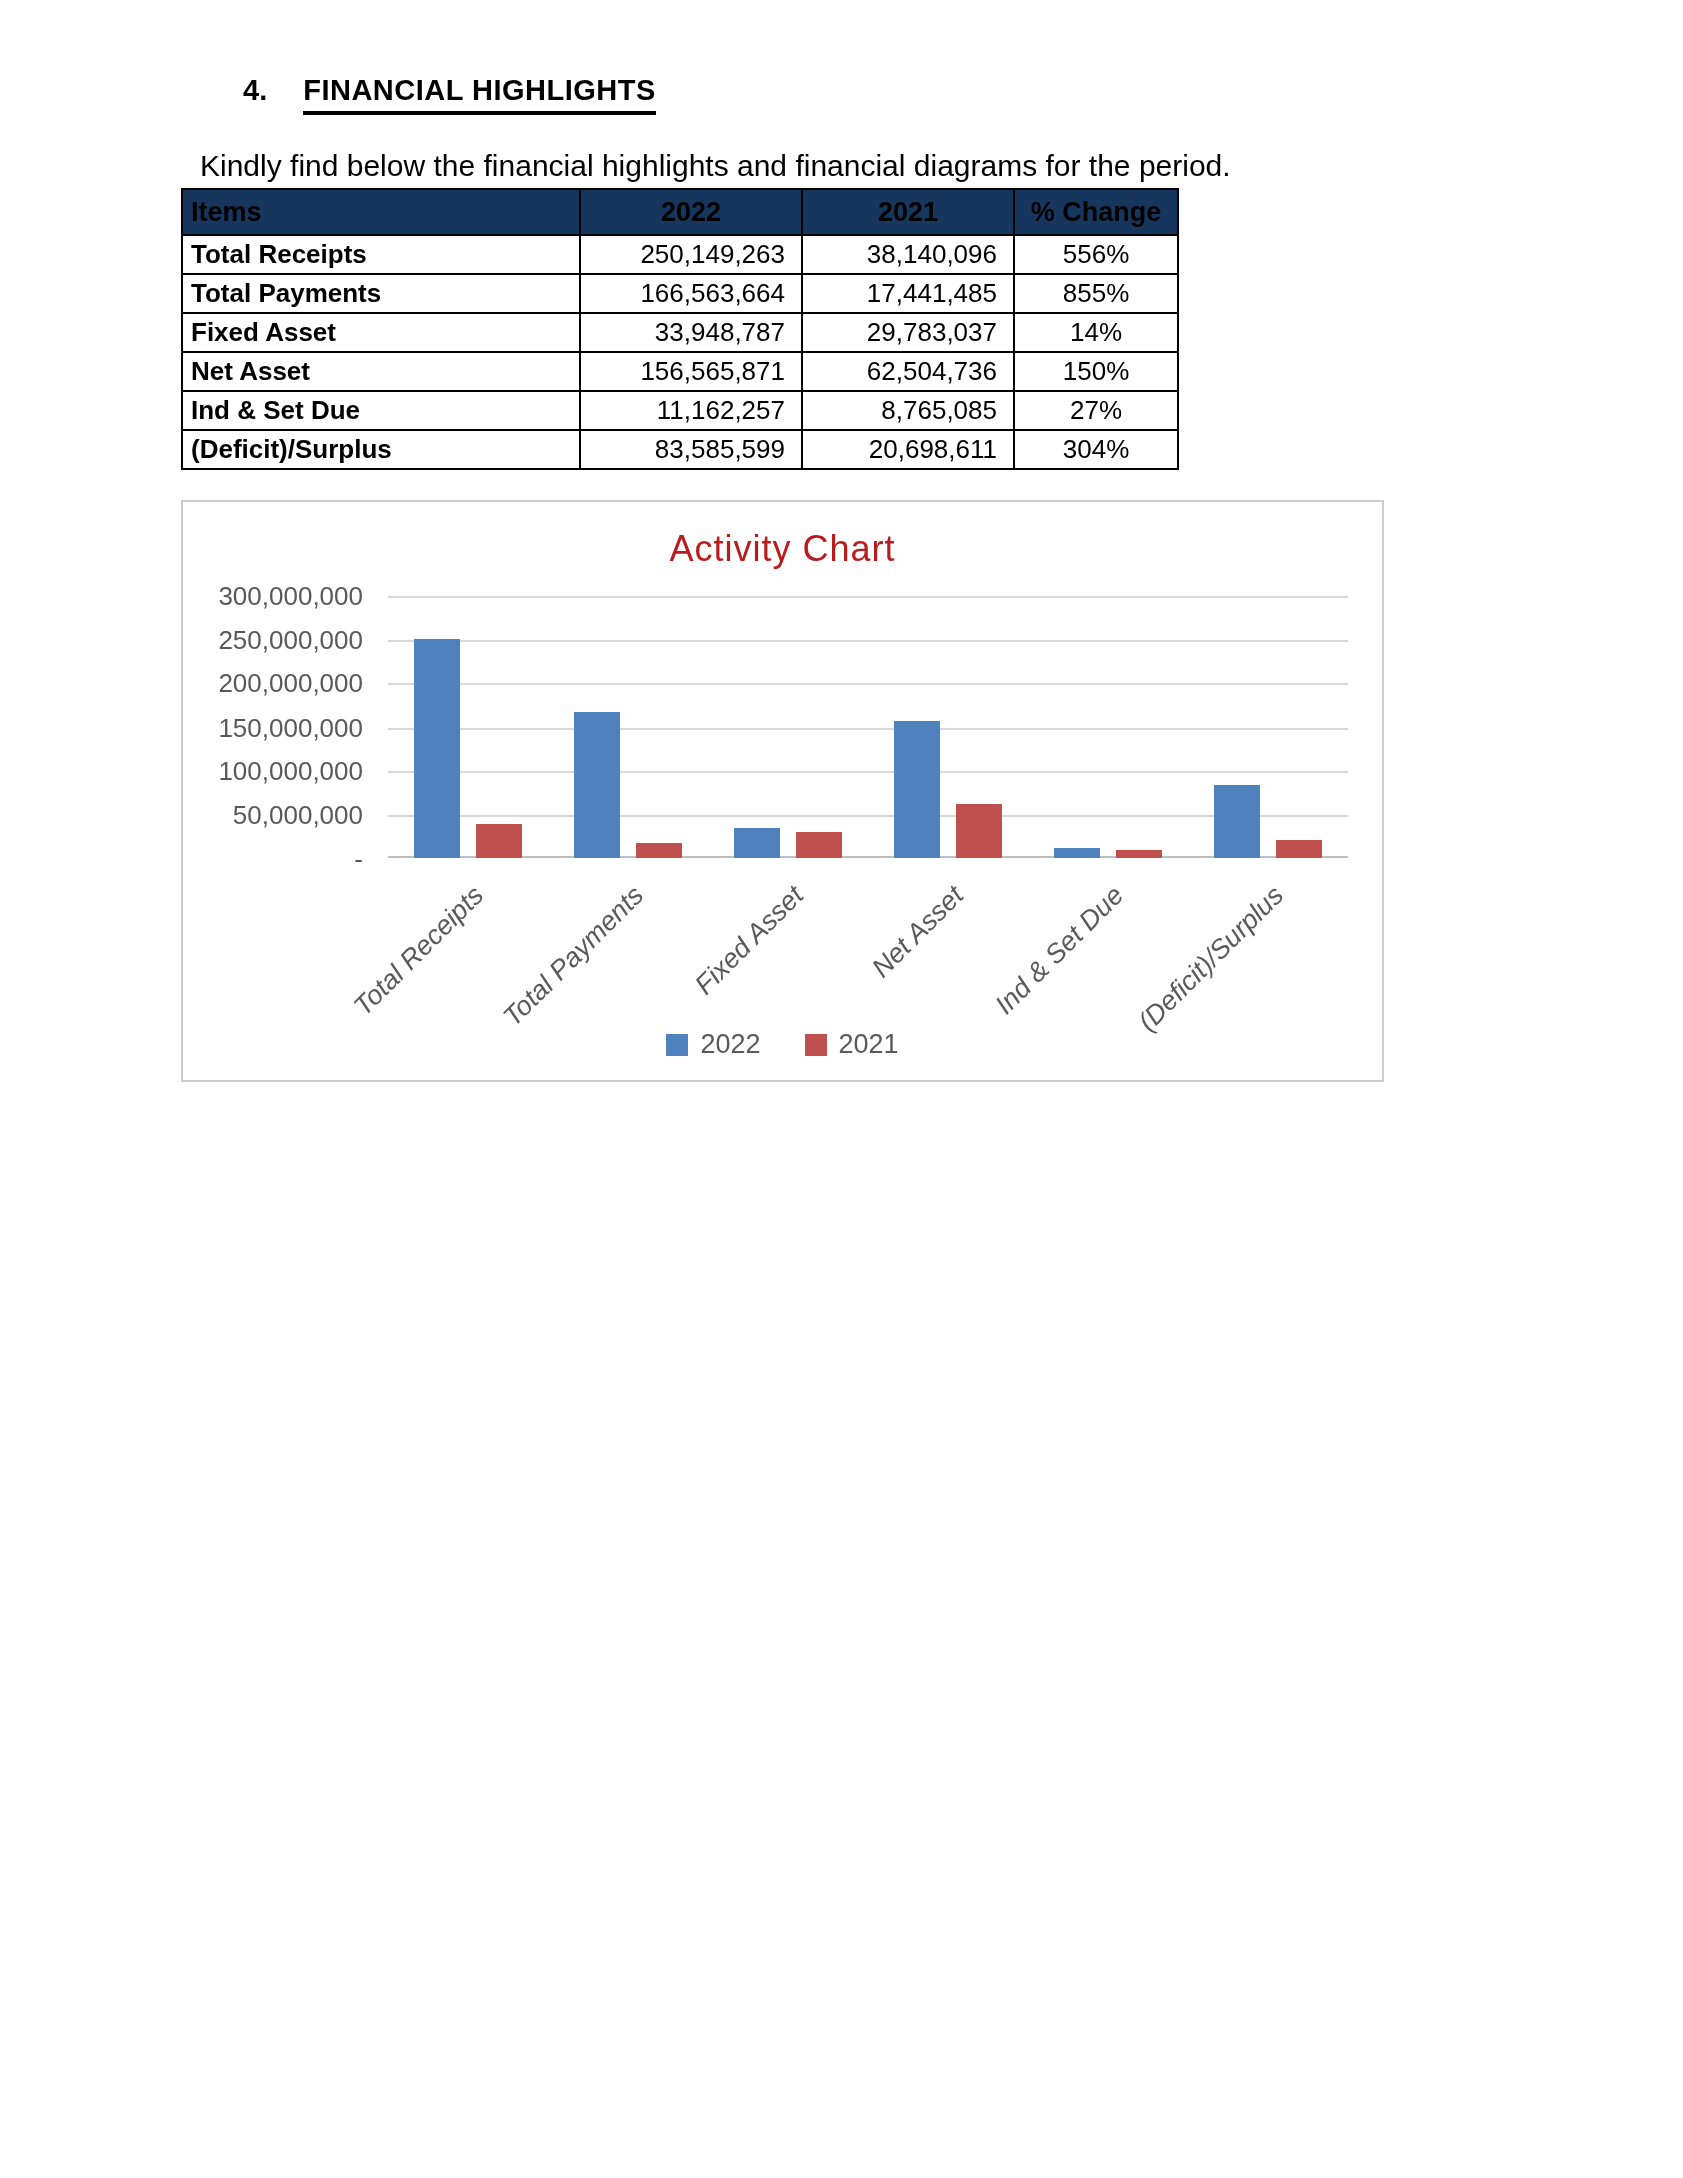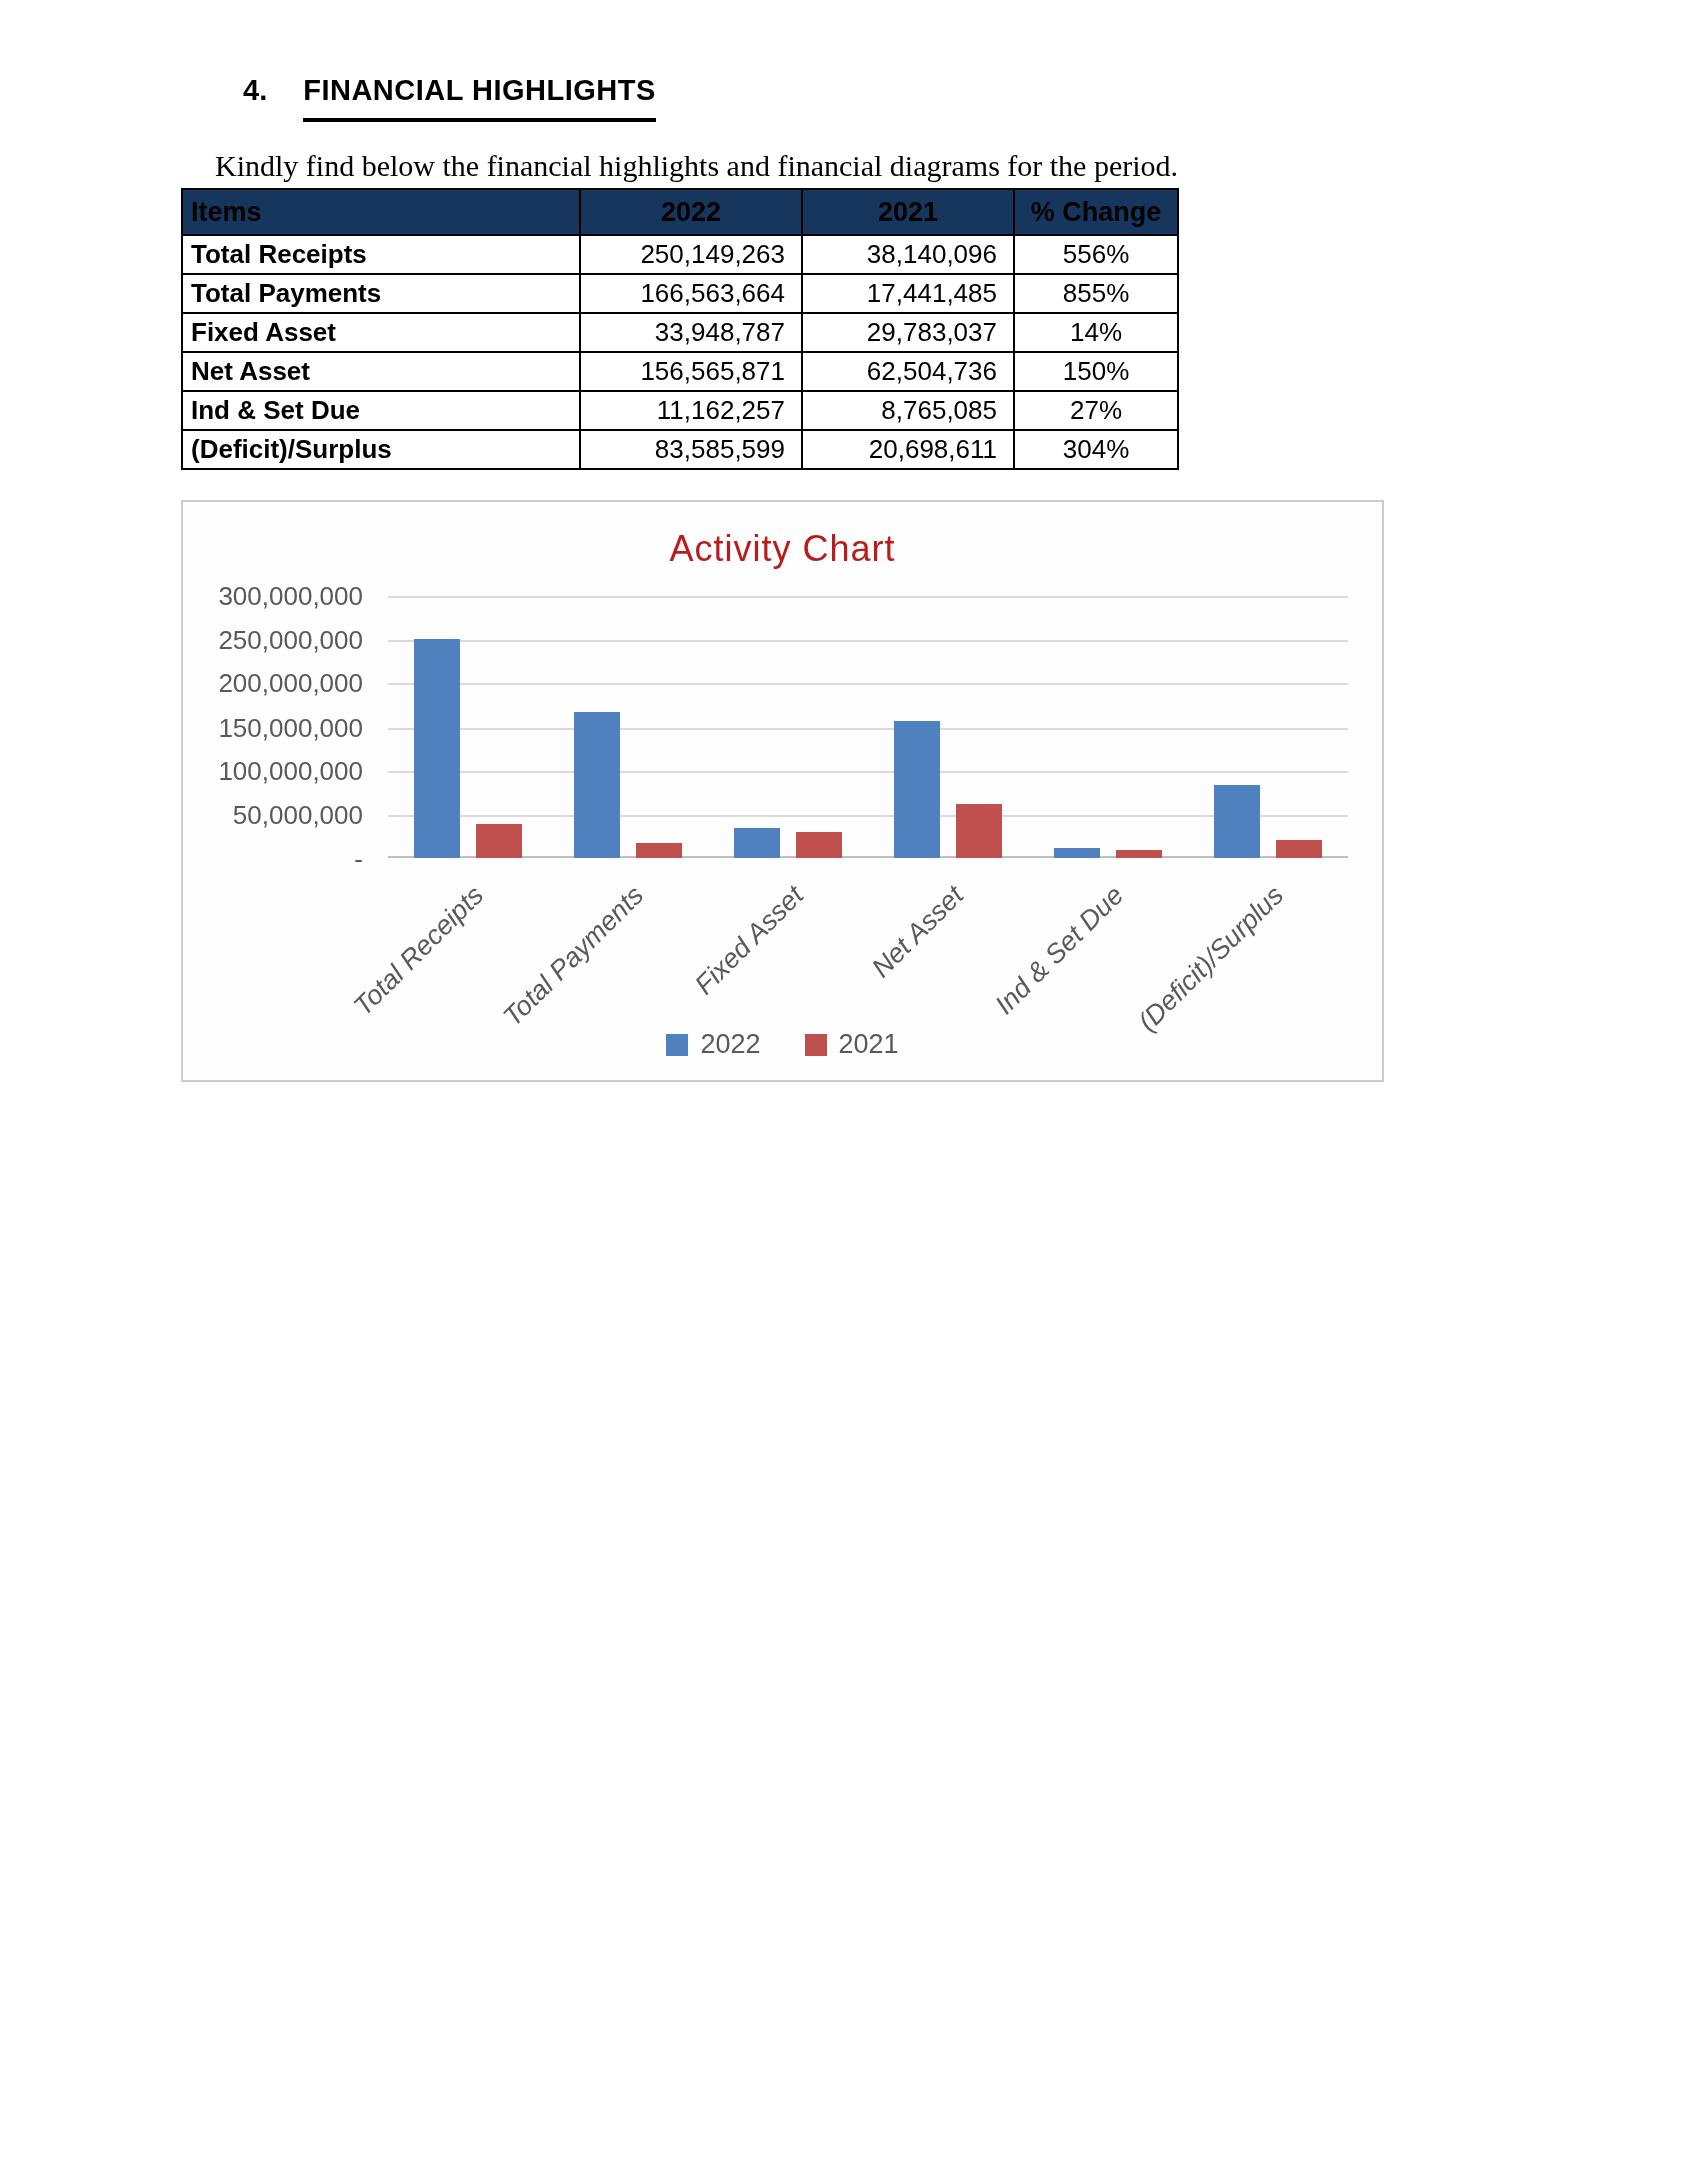--- a/index.html
+++ b/index.html
@@ -4,23 +4,23 @@
 <style>
   * { margin:0; padding:0; box-sizing:border-box; }
   html,body { background:#ffffff; }
   .page {
     position:relative; width:1683px; height:2178px; background:#ffffff;
     font-family:"Liberation Sans", sans-serif; color:#000; overflow:hidden;
   }
   
   .heading { position:absolute; left:243px; top:74px; font-size:29px; font-weight:bold; }
   .h-num { display:inline-block; margin-right:36px; }
-  .h-text { display:inline-block; border-bottom:4px solid #000; padding-bottom:11px; letter-spacing:0.5px; }
+  .h-text { display:inline-block; border-bottom:4px solid #000; padding-bottom:4px; letter-spacing:0.5px; }
   
-  .intro { position:absolute; left:215px; top:149px; font-size:30px;font-family:Liberation Serif, serif; }
+  .intro { position:absolute; left:200px; top:149px; font-size:30px; }
   
   .fin-table { position:absolute; left:181px; top:188px; border-collapse:collapse; table-layout:fixed; }
   .fin-table th, .fin-table td { border:2px solid #000; font-size:26px; overflow:hidden; white-space:nowrap; }
   .fin-table thead th { background:#17365D; color:#000; height:46px; font-size:27px; font-weight:bold; }
   .fin-table td { height:39px; }
   .w-items { width:398px; } .w-2022 { width:222px; } .w-2021 { width:212px; } .w-pct { width:164px;margin-left:20px; }
   .col-item { text-align:left; padding-left:8px; font-weight:bold; }
   th.col-num, th.col-pct { text-align:center; }
   td.col-num { text-align:right; padding-right:16px; font-weight:normal; }
   td.col-pct { text-align:center; font-weight:normal; }

